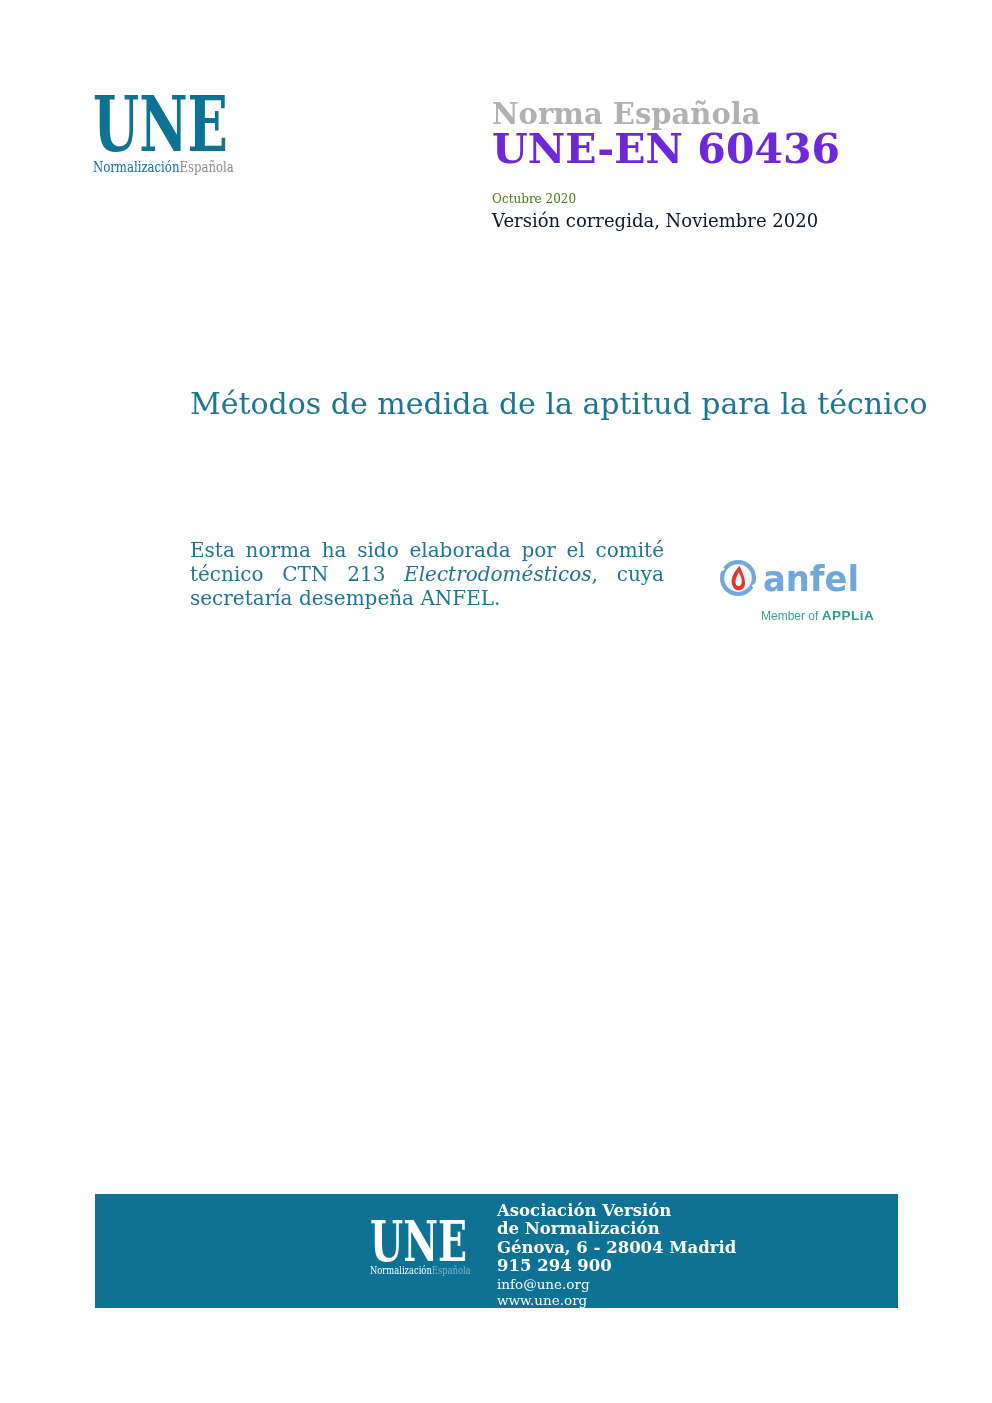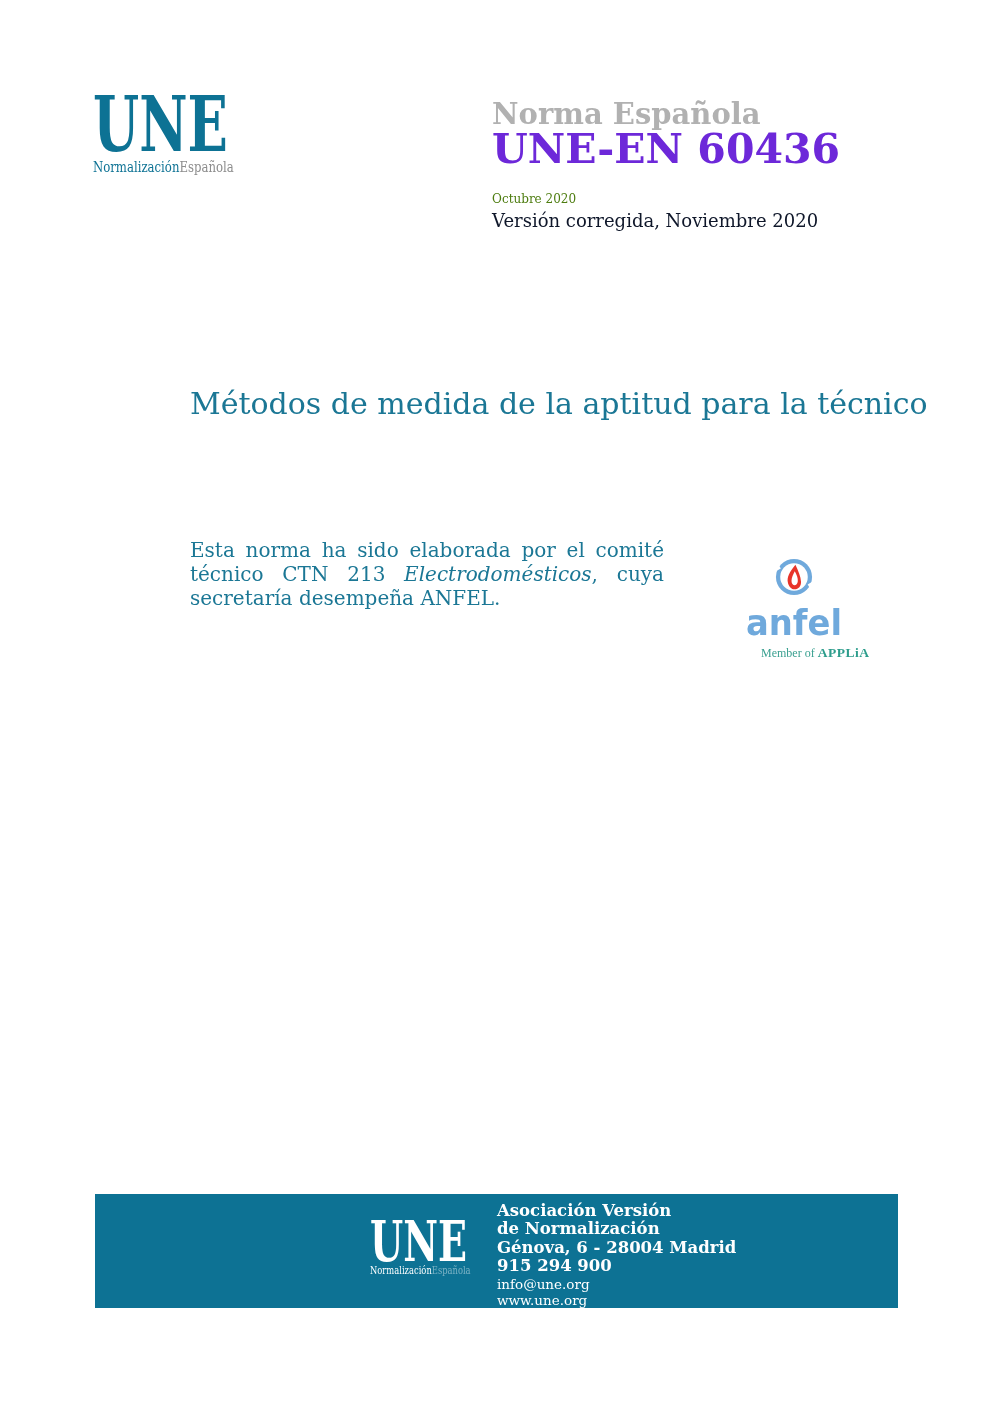--- a/index.html
+++ b/index.html
@@ -21,23 +21,23 @@
   .doc-date{font-size:12px;color:#4d7c0f;line-height:22px;margin-top:20px;}
   .doc-version{font-size:18px;color:#0f172a;line-height:22px;}
   
   .doc-title{position:absolute;left:190px;top:379px;color:#1b7795;font-size:30px;line-height:49px;}
   
   .committee{position:absolute;left:190px;top:539px;width:474px;
     color:#1b7795;font-size:20px;line-height:23.8px;text-align:justify;}
   .committee .it{font-style:italic;}
   
   .anfel{position:absolute;left:719px;top:558px;width:150px;}
-  .anfel-row{display:flex;align-items:center;gap:6px;flex-direction:column;}
-  .anfel-member{margin-top:3px;margin-left:42px;white-space:nowrap;
-    font-family:Liberation Serif, serif;font-size:12px;color:#3aa090;}
+  .anfel-row{display:flex;align-items:center;gap:6px;}
+  .anfel-member{margin-top:10px;margin-left:42px;white-space:nowrap;
+    font-family:Liberation Sans, sans-serif;font-size:12px;color:#3aa090;}
   .anfel-member .applia{font-weight:bold;font-size:13.5px;color:#2d9d8c;letter-spacing:.5px;}
   
   .extract{position:absolute;left:0;top:1150px;width:957px;text-align:center;
     font-family:"Liberation Sans",sans-serif;font-weight:bold;font-size:24.5px;color:#fe0000;}
   
   .footer-bar{position:absolute;left:95px;top:1194px;width:803px;height:114px;background:#0d7294;}
   .footer-logo{position:absolute;left:275px;top:26px;width:100px;}
   .footer-logo svg{display:block;}
   .footer-tagline{display:flex;margin-top:3px;font-size:11px;line-height:11px;
     transform:scaleX(.76);transform-origin:left;white-space:nowrap;}

